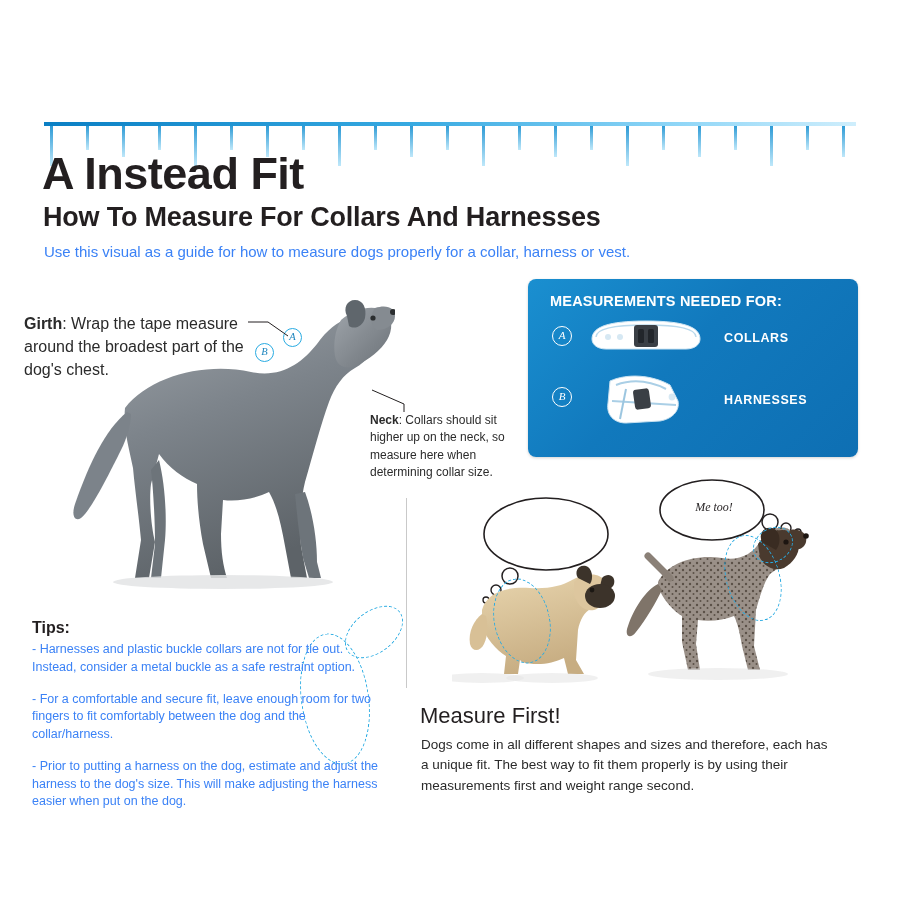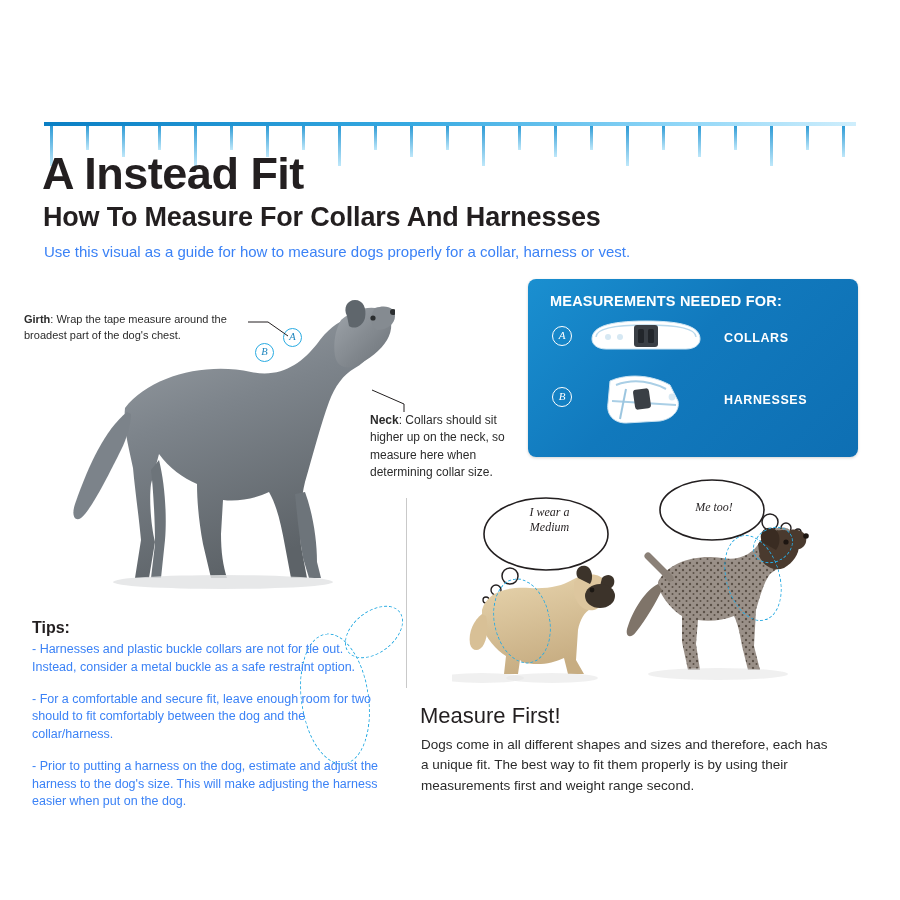--- a/index.html
+++ b/index.html
@@ -70,21 +70,21 @@
     font-size: 15px;
     color: #3b82f6;
   }
 
   
   .girth-text {
     position: absolute;
     left: 24px;
     top: 312px;
     width: 230px;
-    font-size: 11px;
+    font-size: 16px;
     line-height: 1.45;
     color: #2b2b2b;
   }
   .girth-text b { font-weight: bold; }
 
   .neck-text {
     position: absolute;
     left: 370px;
     top: 412px;
     width: 160px;
@@ -364,24 +364,20 @@
   </div>
 
   <div class="divider"></div>
 
   <svg style="position:absolute;left:468px;top:488px;" width="160" height="200" viewBox="0 0 160 200">
     <ellipse cx="78" cy="46" rx="62" ry="36" fill="#ffffff" stroke="#231f20" stroke-width="1.6"></ellipse>
     <circle cx="42" cy="88" r="8" fill="#ffffff" stroke="#231f20" stroke-width="1.5"></circle>
     <circle cx="28" cy="102" r="5" fill="#ffffff" stroke="#231f20" stroke-width="1.4"></circle>
     <circle cx="18" cy="112" r="3" fill="#ffffff" stroke="#231f20" stroke-width="1.3"></circle>
   </svg>
-  <div class="bubble-text" style="left:492px; top:505px; width:115px;">
-    <span style="white-space:pre-line;">I wear a
-Medium</span>
-  </div>
 
   <svg style="position:absolute;left:452px;top:548px;" width="190" height="140" viewBox="0 0 190 140">
     <defs>
       <linearGradient id="pugCoat" x1="0" y1="0" x2="0.3" y2="1">
         <stop offset="0%" stop-color="#e8d5ae"></stop>
         <stop offset="100%" stop-color="#c7ad82"></stop>
       </linearGradient>
     </defs>
     <path d="M30 62 C 34 46, 52 38, 78 40 C 96 41, 110 38, 120 32 C 130 26, 142 26, 148 34
              C 154 42, 150 54, 140 60 C 132 64, 128 72, 126 82 L 124 112 L 132 126 L 116 126
@@ -431,20 +427,20 @@
     <circle cx="188" cy="24" r="2.8" fill="#1c1511"></circle>
     <path d="M52 66 L 30 44" stroke="#8a8077" stroke-width="7" stroke-linecap="round"></path>
     <ellipse cx="100" cy="162" rx="70" ry="6" fill="#e6e6e6" opacity="0.6"></ellipse>
   </svg>
   <div class="small-dog-loop" style="left:726px; top:534px; width:52px; height:86px; transform:rotate(-16deg);"></div>
   <div class="small-dog-loop" style="left:752px; top:528px; width:40px; height:32px; transform:rotate(-32deg);"></div>
 
   <div class="tips-title">Tips:</div>
   <div class="tips-list">
     <p>- Harnesses and plastic buckle collars are not for tie out. Instead, consider a metal buckle as a safe restraint option.</p>
-    <p>- For a comfortable and secure fit, leave enough room for two should to fit comfortably between the dog and the collar/harness.</p>
+    <p>- For a comfortable and secure fit, leave enough room for two fingers to fit comfortably between the dog and the collar/harness.</p>
     <p>- Prior to putting a harness on the dog, estimate and adjust the harness to the dog's size. This will make adjusting the harness easier when put on the dog.</p>
   </div>
 
   <div class="mf-title">Measure First!</div>
   <div class="mf-body">Dogs come in all different shapes and sizes and therefore, each has a unique fit. The best way to fit them properly is by using their measurements first and weight range second.</div>
 
 </div>
 
 </body></html>

